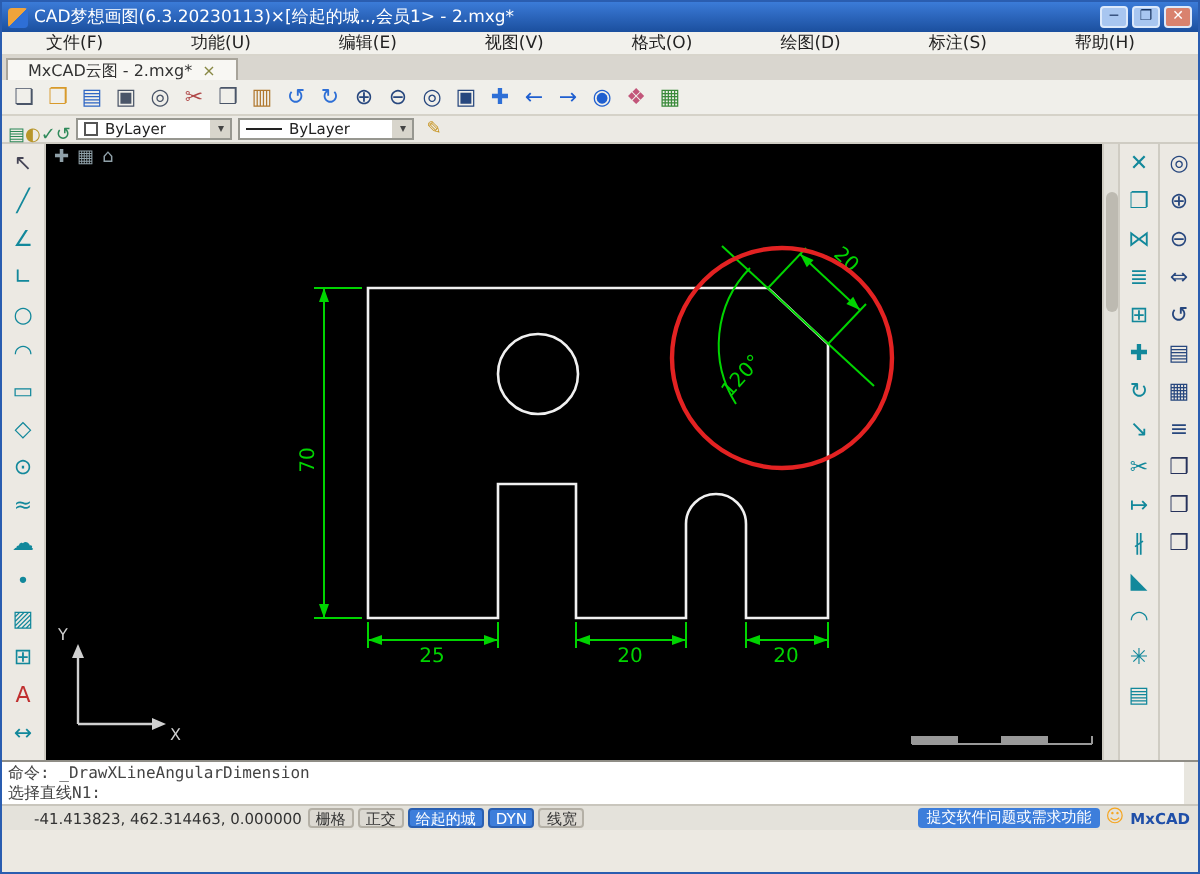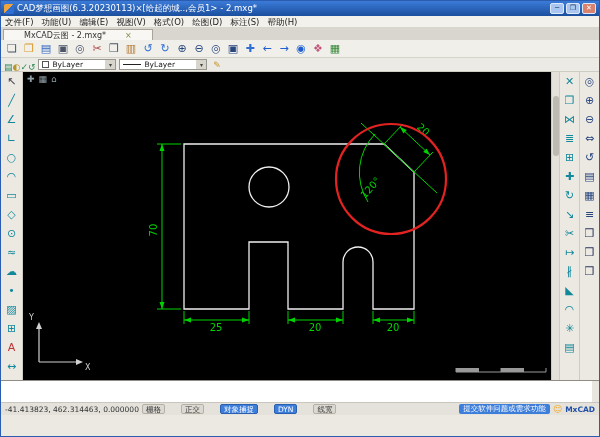--- a/index.html
+++ b/index.html
@@ -14,26 +14,26 @@
               background:linear-gradient(135deg,#f0a43c 50%,#2e6fd6 50%); flex:none; }
   .title-text { font-size:8.5px; flex:1; white-space:nowrap; overflow:hidden; }
   .win-btn { width:14px; height:11px; margin-left:2px; background:#a8c6f0;
              border:1px solid #dce9fb; color:#17325e; font-size:7px; line-height:9px;
              text-align:center; border-radius:2px; flex:none; }
   .win-btn.close { background:#d9826e; color:#fff; }
 
   
   .menubar { height:12px; background:#f2f1ec; border-bottom:1px solid #d8d5cc;
              display:flex; align-items:center; font-size:8.5px; color:#222; }
-  .menu-item { padding:0 4px; line-height:12px; }
+  .menu-item { padding:0 22px; line-height:12px; }
 
   
   .tabrow { height:12px; background:#d9d6cf; display:flex; align-items:flex-end; padding-left:2px; }
   .doc-tab { background:#f8f7f3; border:1px solid #a8a49a; border-bottom:none; font-size:8px;
-             padding:0 20px; display:flex; gap:19px; color:#333; height:11px; align-items:center; }
+             padding:0 10px; display:flex; gap:5px; color:#333; height:11px; align-items:center; }
   .doc-tab .close { color:#884; font-size:8px; }
 
   
   .toolbar1 { height:18px; background:#f0efea; border-bottom:1px solid #d5d2c8;
               display:flex; align-items:center; padding:0 3px; gap:1px; }
   .tb-icon { width:16px; height:16px; font-size:11px; line-height:16px; text-align:center;
              font-family:"DejaVu Sans","DejaVu Sans Mono",sans-serif; }
   .toolbar2 { height:14px; background:#eceae4; border-bottom:1px solid #cfccc3;
               display:flex; align-items:center; padding:0 3px; gap:3px; }
   .tb2-icon { width:13px; height:12px; font-size:9px; line-height:12px; text-align:center; }
@@ -78,21 +78,21 @@
   .cmd-line { display:block; white-space:nowrap; }
   .cmd-scroll { position:absolute; right:0; top:0; bottom:0; width:7px; background:#e8e6df; }
   .cmd-input { height:11px; background:#fff; border-top:1px solid #c9c6bd; padding:0 3px;
                font-family:"DejaVu Sans Mono", monospace; font-size:8px; line-height:11px;
                color:#222; display:flex; align-items:center; }
   .caret { display:inline-block; width:1px; height:8px; background:#222; margin-left:1px; }
 
   
   .statusbar { height:13px; background:#e4e2db; border-top:1px solid #c9c6bd; display:flex;
                align-items:center; font-size:7.5px; gap:3px; padding:0 4px; color:#333; }
-  .coords { min-width:120px; }
+  .coords { min-width:120px;margin-left:12px; }
   .toggle { padding:0 3px; height:10px; line-height:9px; background:#dcd9d2;
             border:1px solid #b4b0a6; color:#333; border-radius:2px; }
   .toggle.on { background:#3d7edb; border-color:#2a5fb0; color:#fff; }
   .feedback { margin-left:auto; background:#3d7edb; color:#fff; border-radius:2px;
               padding:0 4px; height:10px; line-height:10px; }
   .smiley { color:#f5a623; font-size:9px; }
   .brand { color:#1f4fa8; font-weight:bold; }
 </style>
 </head>
 <body>
@@ -298,30 +298,31 @@
         <span class="side-icon" style="color: rgb(39, 71, 126);">▦</span>
         <span class="side-icon" style="color: rgb(39, 71, 126);">≡</span>
         <span class="side-icon" style="color: rgb(39, 51, 92);">❒</span>
         <span class="side-icon" style="color: rgb(39, 51, 92);">❒</span>
         <span class="side-icon" style="color: rgb(39, 51, 92);">❒</span>
       </div>
   </div>
 
 
   <div class="cmd-hist">
+    <span><span class="cmd-line">命令: _DrawXLineAngularDimension</span><span class="cmd-line">选择直线N1:</span></span>
     <div class="cmd-scroll"></div>
   </div>
 
 
   <div class="statusbar">
     <span class="coords">-41.413823, 462.314463, 0.000000</span>
-    <span style="display:flex;gap:16px">
+    <span style="display:flex;gap:2px">
         <span class="toggle">栅格</span>
         <span class="toggle">正交</span>
-        <span class="toggle on">对象捕捉</span>
+        <span class="toggle on">给起的城</span>
         <span class="toggle on">DYN</span>
         <span class="toggle">线宽</span>
       </span>
     <span class="feedback">提交软件问题或需求功能</span>
     <span class="smiley">☺</span>
     <span class="brand">MxCAD</span>
   </div>
 
 </div>
 

